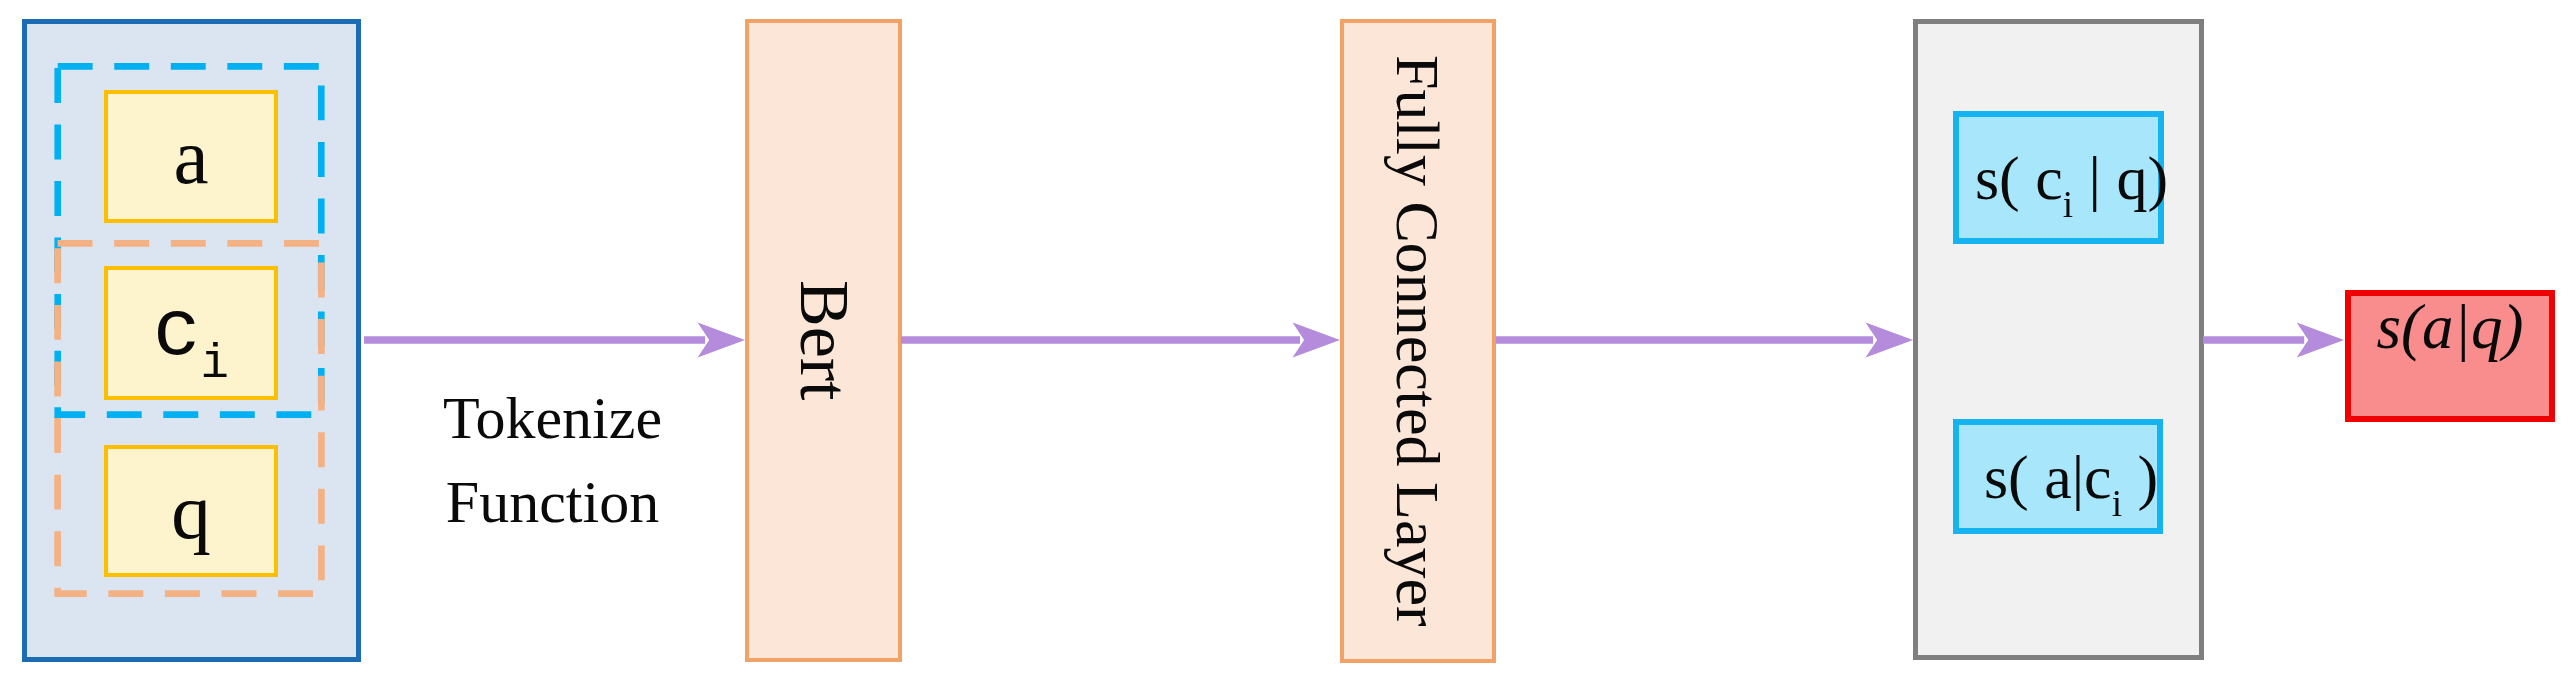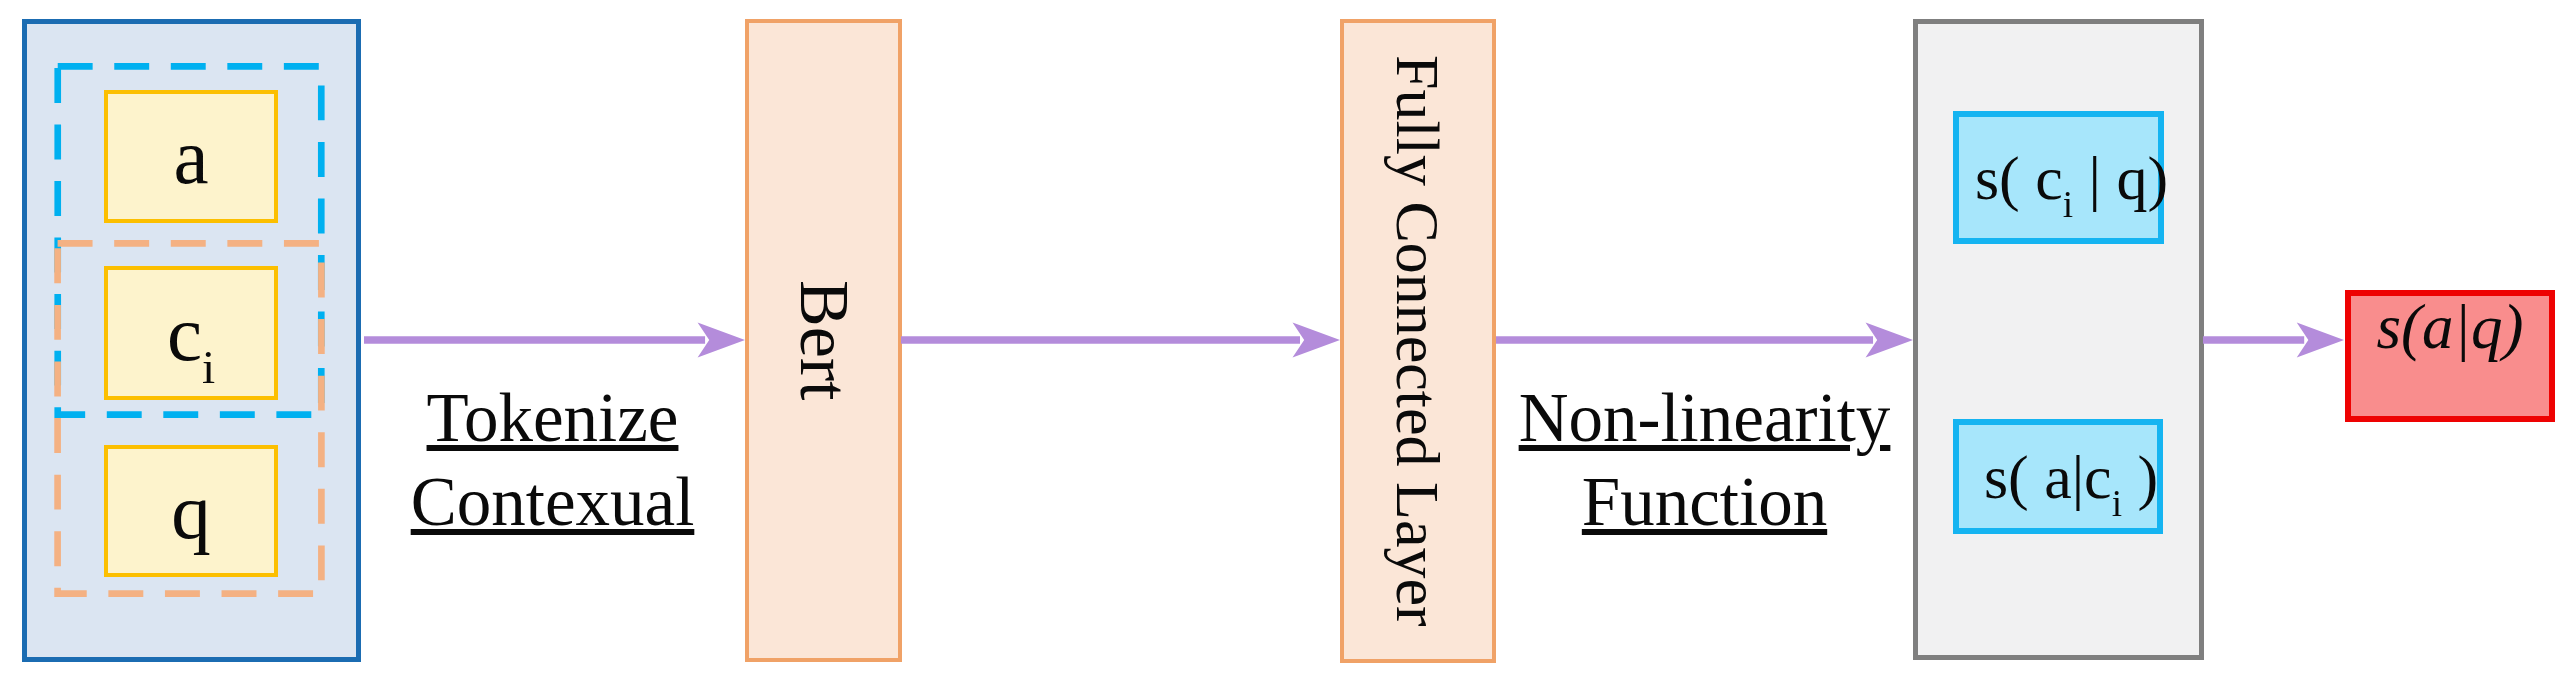--- a/index.html
+++ b/index.html
@@ -12,37 +12,37 @@
   .abs{position:absolute;}
   
   .input-box{left:21.6px;top:19px;width:339px;height:643px;
     background:var(--outer-fill);border:5px solid var(--outer-border);}
   .dash-svg{pointer-events:none;}
   
   .token-box{width:174px;left:104px;background:var(--token-fill);
     border:4.2px solid var(--token-border);display:flex;align-items:center;justify-content:center;
     font-size:79px;line-height:1;}
   #token-a{top:90px;height:133px;}
-  #token-ci{top:266px;height:134px;}
+  #token-ci{top:266px;height:134px;font-family:Liberation Mono, monospace;}
   #token-q{top:445px;height:132px;}
   sub.ss{font-size:.6em;line-height:0;position:relative;bottom:-0.15em;}
   
   .stage-box{background:var(--stage-fill);border:4.2px solid var(--stage-border);
     display:flex;align-items:center;justify-content:center;}
   #bert-box{left:745px;top:19px;width:157px;height:643px;}
   #fc-box{left:1340px;top:19px;width:156px;height:644px;}
   .vtext{writing-mode:vertical-rl;white-space:nowrap;line-height:1;}
   #bert-box .vtext{font-size:70px;}
   #fc-box .vtext{font-size:62px;}
   
   .arrow{top:315px;height:50px;}
   .arrow line{stroke:var(--arrow);stroke-width:9;}
   .arrow polygon{fill:var(--arrow);}
   
-  .arrow-label{top:376px;text-align:center;font-size:69px;line-height:84px;white-space:nowrap;text-decoration:underline;}
+  .arrow-label{top:376px;text-align:center;font-size:60px;line-height:84px;white-space:nowrap;}
   #label-tokenize{left:360px;width:385px;}
   #label-contextual{left:901px;width:439px;}
   #label-nonlinearity{left:1496px;width:417px;}
   
   .result-box{left:1913px;top:19px;width:291px;height:641px;
     background:var(--result-fill);border:5px solid var(--result-border);}
   .score-box{left:1953px;width:211px;background:var(--score-fill);
     border:6.7px solid var(--score-border);display:flex;align-items:center;justify-content:center;
     font-size:62px;line-height:1;white-space:nowrap;padding-left:26px;}
   #score-ci-q{top:111px;height:133px;}
@@ -74,44 +74,40 @@
   <div id="token-q" class="abs token-box">
     <span>q</span>
   </div>
 
   <svg class="abs arrow" style="left:364px;" width="381" height="50" viewBox="0 0 458 60">
     <line x1="0" y1="30" x2="410" y2="30"></line>
     <polygon points="458,30 401,9 415,30 401,51"></polygon>
   </svg>
   <div id="label-tokenize" class="abs arrow-label">
     <div>Tokenize</div>
-    <div>Contexual</div>
+    <div>Function</div>
   </div>
 
   <div id="bert-box" class="abs stage-box">
     <span class="vtext">Bert</span>
   </div>
 
   <svg class="abs arrow" style="left:901px;" width="439" height="50" viewBox="0 0 527 60">
     <line x1="0" y1="30" x2="479" y2="30"></line>
     <polygon points="527,30 470,9 484,30 470,51"></polygon>
   </svg>
 
   <div id="fc-box" class="abs stage-box">
     <span class="vtext">Fully Connected Layer</span>
   </div>
 
   <svg class="abs arrow" style="left:1496px;" width="417" height="50" viewBox="0 0 501 60">
     <line x1="0" y1="30" x2="453" y2="30"></line>
     <polygon points="501,30 444,9 458,30 444,51"></polygon>
   </svg>
-  <div id="label-nonlinearity" class="abs arrow-label">
-    <div>Non-linearity</div>
-    <div>Function</div>
-  </div>
 
   <div class="abs result-box"></div>
   <div id="score-ci-q" class="abs score-box">
     <span><span>s( c</span><sub class="ss">i</sub><span> | q)</span></span>
   </div>
   <div id="score-a-ci" class="abs score-box">
     <span><span>s( a|c</span><sub class="ss">i</sub><span> )</span></span>
   </div>
 
   <svg class="abs arrow" style="left:2203px;" width="141" height="50" viewBox="0 0 170 60">

